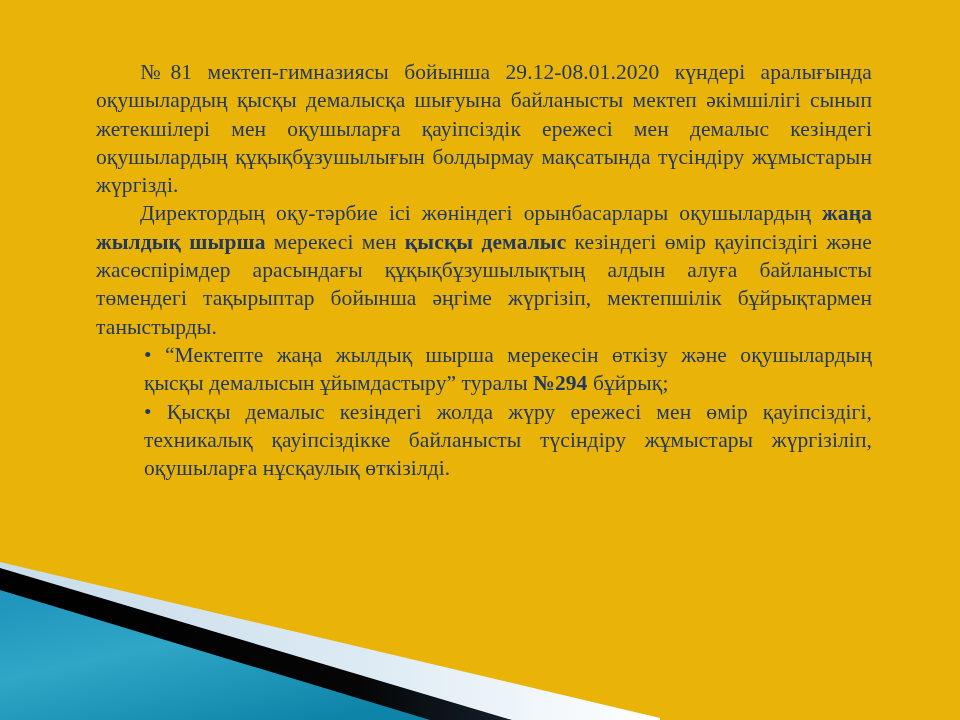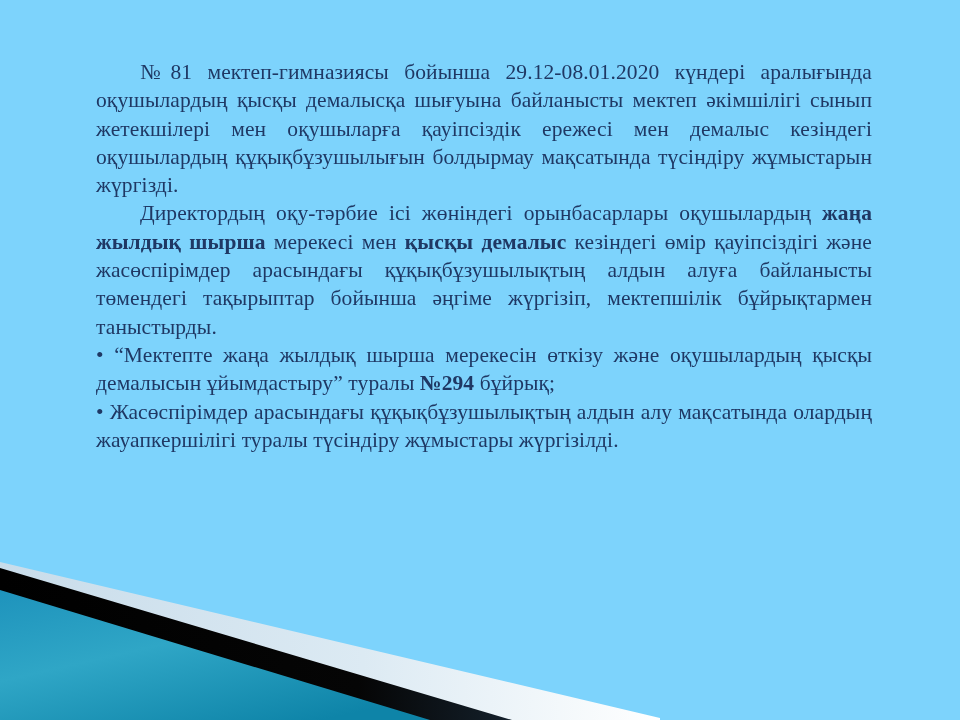--- a/index.html
+++ b/index.html
@@ -4,21 +4,21 @@
 <style>
   html, body {
     margin: 0;
     padding: 0;
     background: #ffffff;
   }
   #slide {
     position: relative;
     width: 960px;
     height: 720px;
-    background: #7dd3fc;
+    background: #eab308;
     overflow: hidden;
     font-family: "Liberation Serif", "DejaVu Serif", serif;
   }
 
   
   .corner-layer {
     position: absolute;
     left: 0;
     bottom: 0;
     width: 960px;
@@ -40,20 +40,21 @@
     color: #1F3864;
     font-size: 21.5px;
     line-height: 28.3px;
     letter-spacing: 0.1px;
   }
   .para.indent {
     text-indent: 44px;
   }
   .para.bullet {
     text-indent: 0;
+    margin-left: 48px;
   }
   .b { font-weight: bold; }
   .bullet-dot {
     font-family: "Liberation Serif", "DejaVu Serif", serif;
   }
 </style>
 </head>
 <body>
 
 <div id="slide">
@@ -86,17 +87,17 @@
 
   <div class="content">
 
     <p class="para indent"><span>№81 мектеп-гимназиясы бойынша 29.12-08.01.2020 күндері аралығында оқушылардың қысқы демалысқа шығуына байланысты мектеп әкімшілігі сынып жетекшілері мен оқушыларға қауіпсіздік ережесі мен демалыс кезіндегі оқушылардың құқықбұзушылығын болдырмау мақсатында түсіндіру жұмыстарын жүргізді.</span></p>
 
     <p class="para indent"><span>Директордың оқу-тәрбие ісі жөніндегі орынбасарлары оқушылардың </span><span class="b">жаңа жылдық шырша</span><span> мерекесі мен  </span><span class="b">қысқы  демалыс</span><span> кезіндегі өмір қауіпсіздігі және жасөспірімдер арасындағы  құқықбұзушылықтың алдын алуға байланысты төмендегі тақырыптар бойынша әңгіме жүргізіп, мектепшілік бұйрықтармен таныстырды.</span></p>
 
     <p class="para bullet"><span class="bullet-dot">•</span><span> “Мектепте жаңа жылдық шырша мерекесін өткізу және оқушылардың қысқы демалысын ұйымдастыру” туралы </span><span class="b">№294</span><span> бұйрық;</span></p>
 
 
+    <p class="para bullet"><span class="bullet-dot">•</span><span> Қысқы демалыс кезіндегі жолда жүру ережесі мен өмір қауіпсіздігі, техникалық қауіпсіздікке байланысты түсіндіру жұмыстары жүргізіліп, оқушыларға нұсқаулық өткізілді.</span></p>
 
-    <p class="para bullet"><span class="bullet-dot">•</span><span> Жасөспірімдер арасындағы құқықбұзушылықтың алдын алу мақсатында олардың жауапкершілігі туралы түсіндіру жұмыстары жүргізілді.</span></p>
 
   </div>
 </div>
 
 </body></html>

